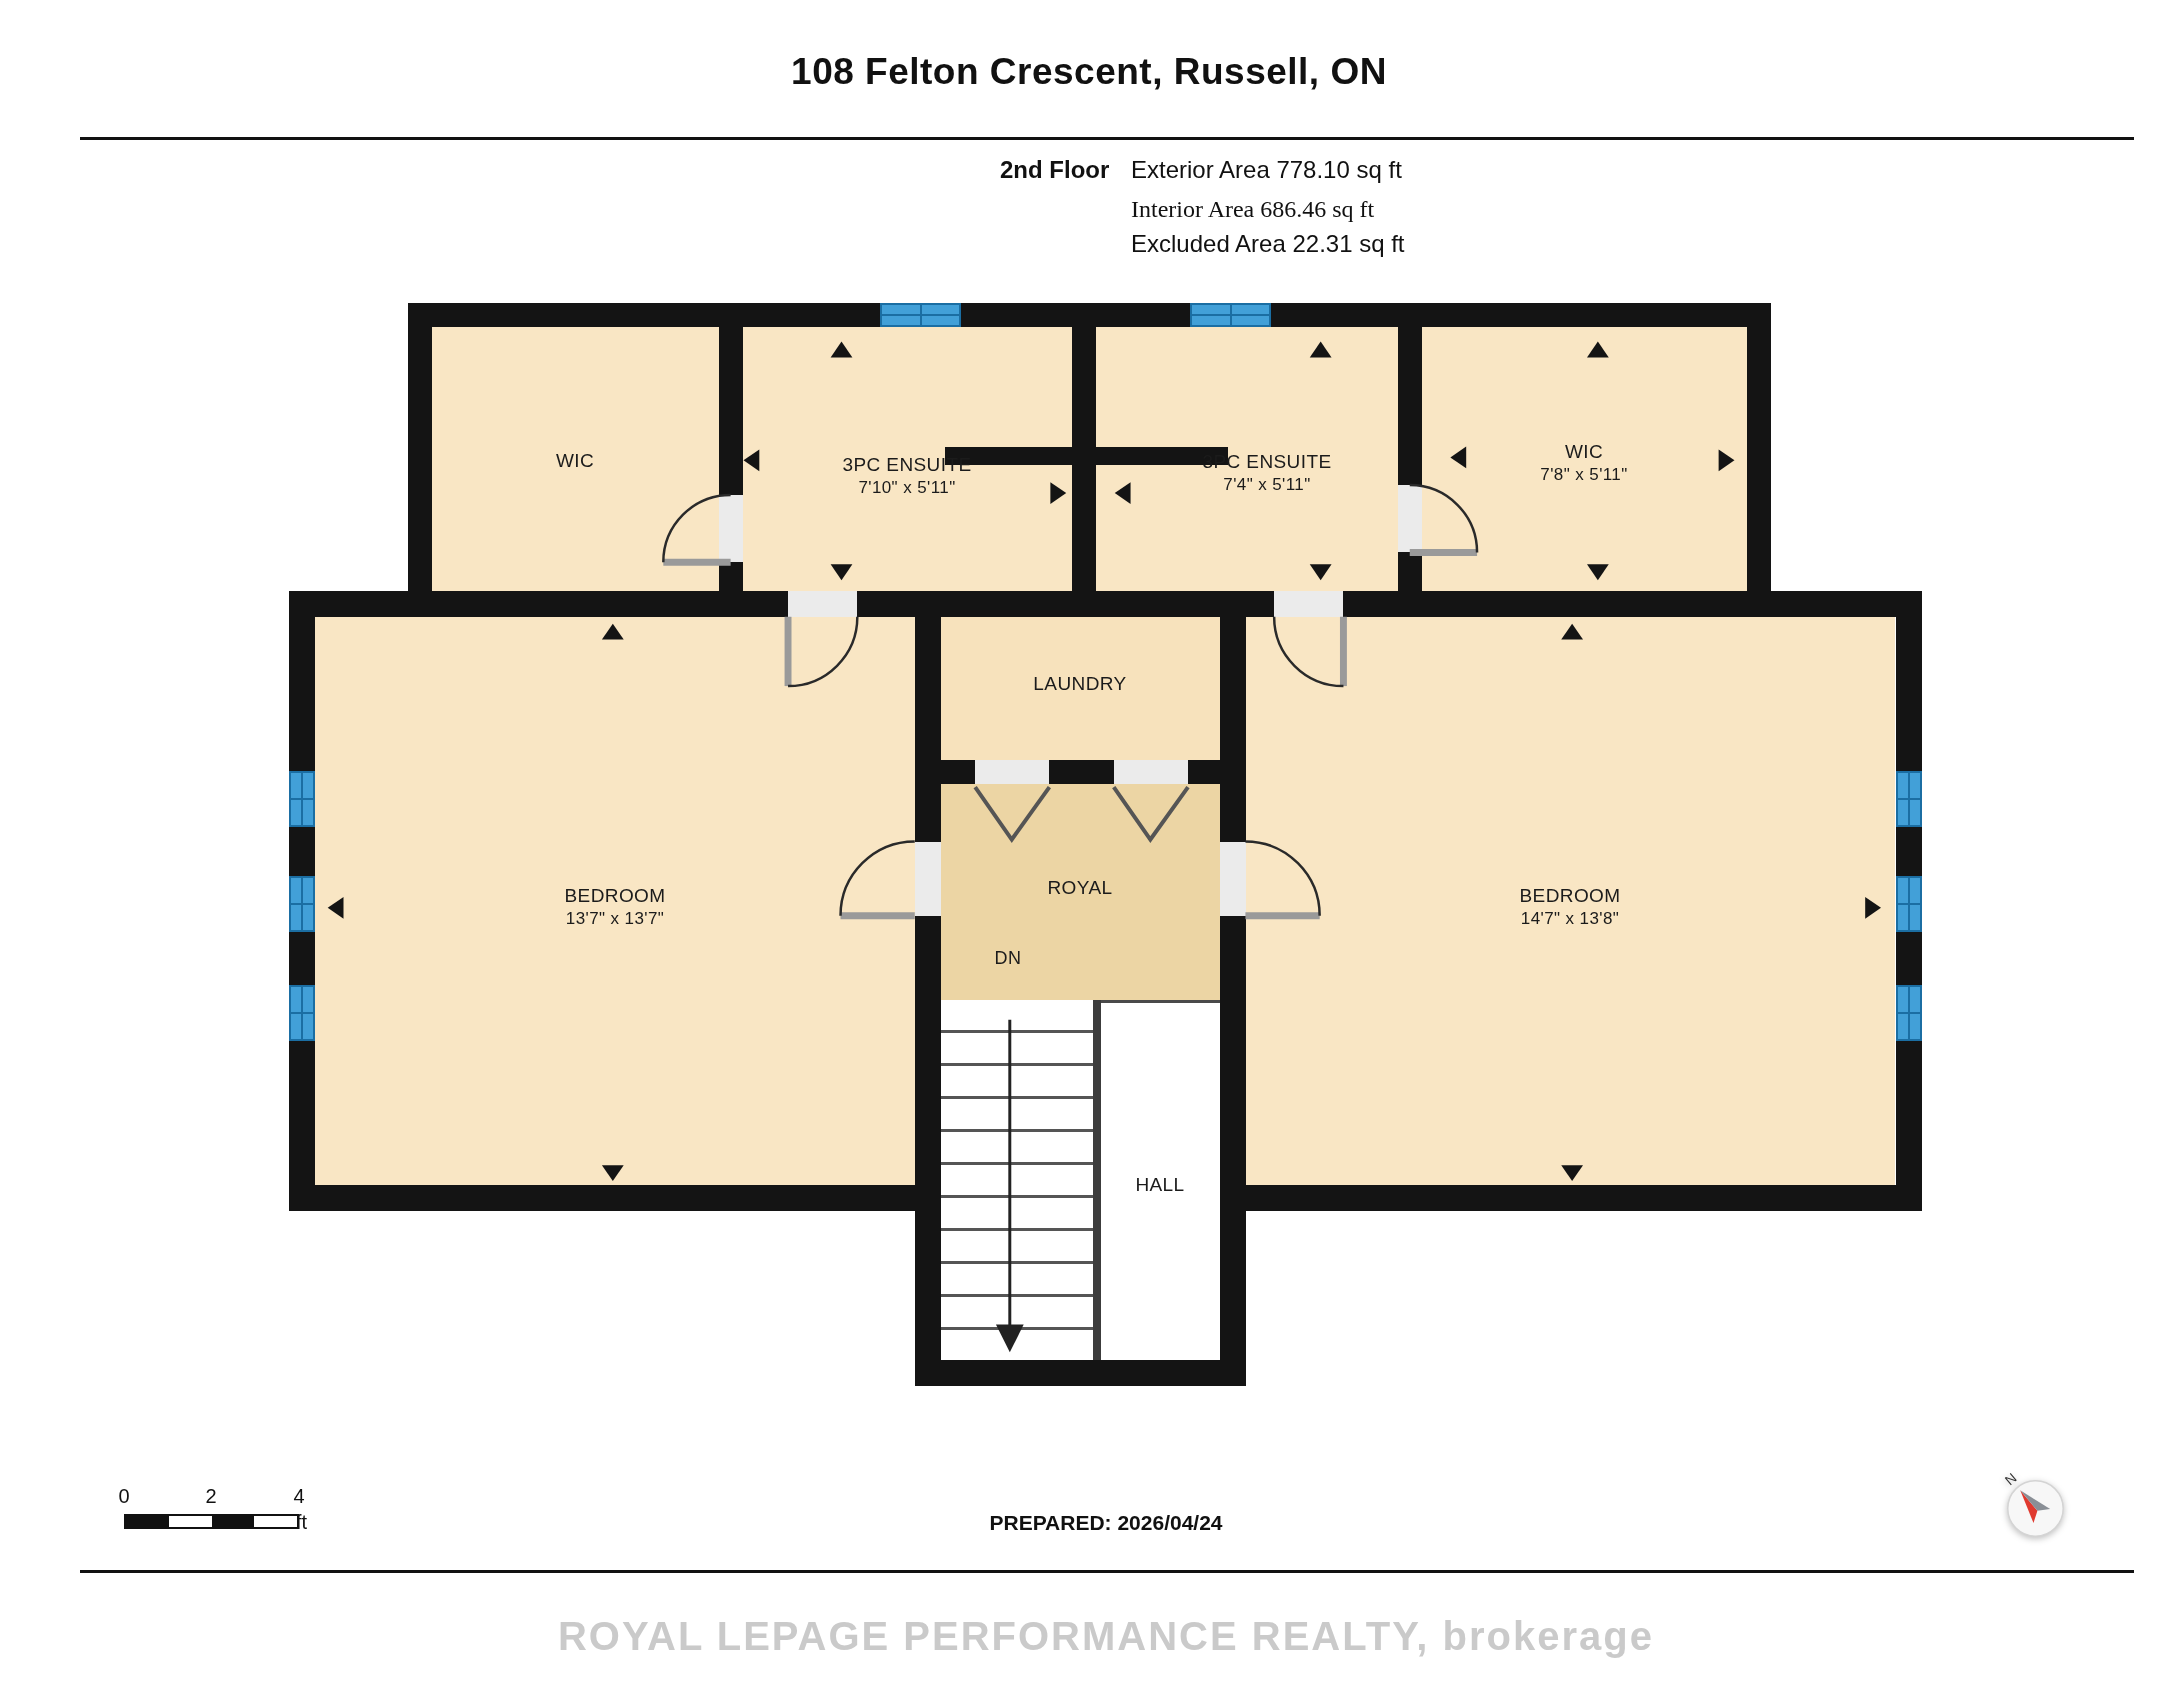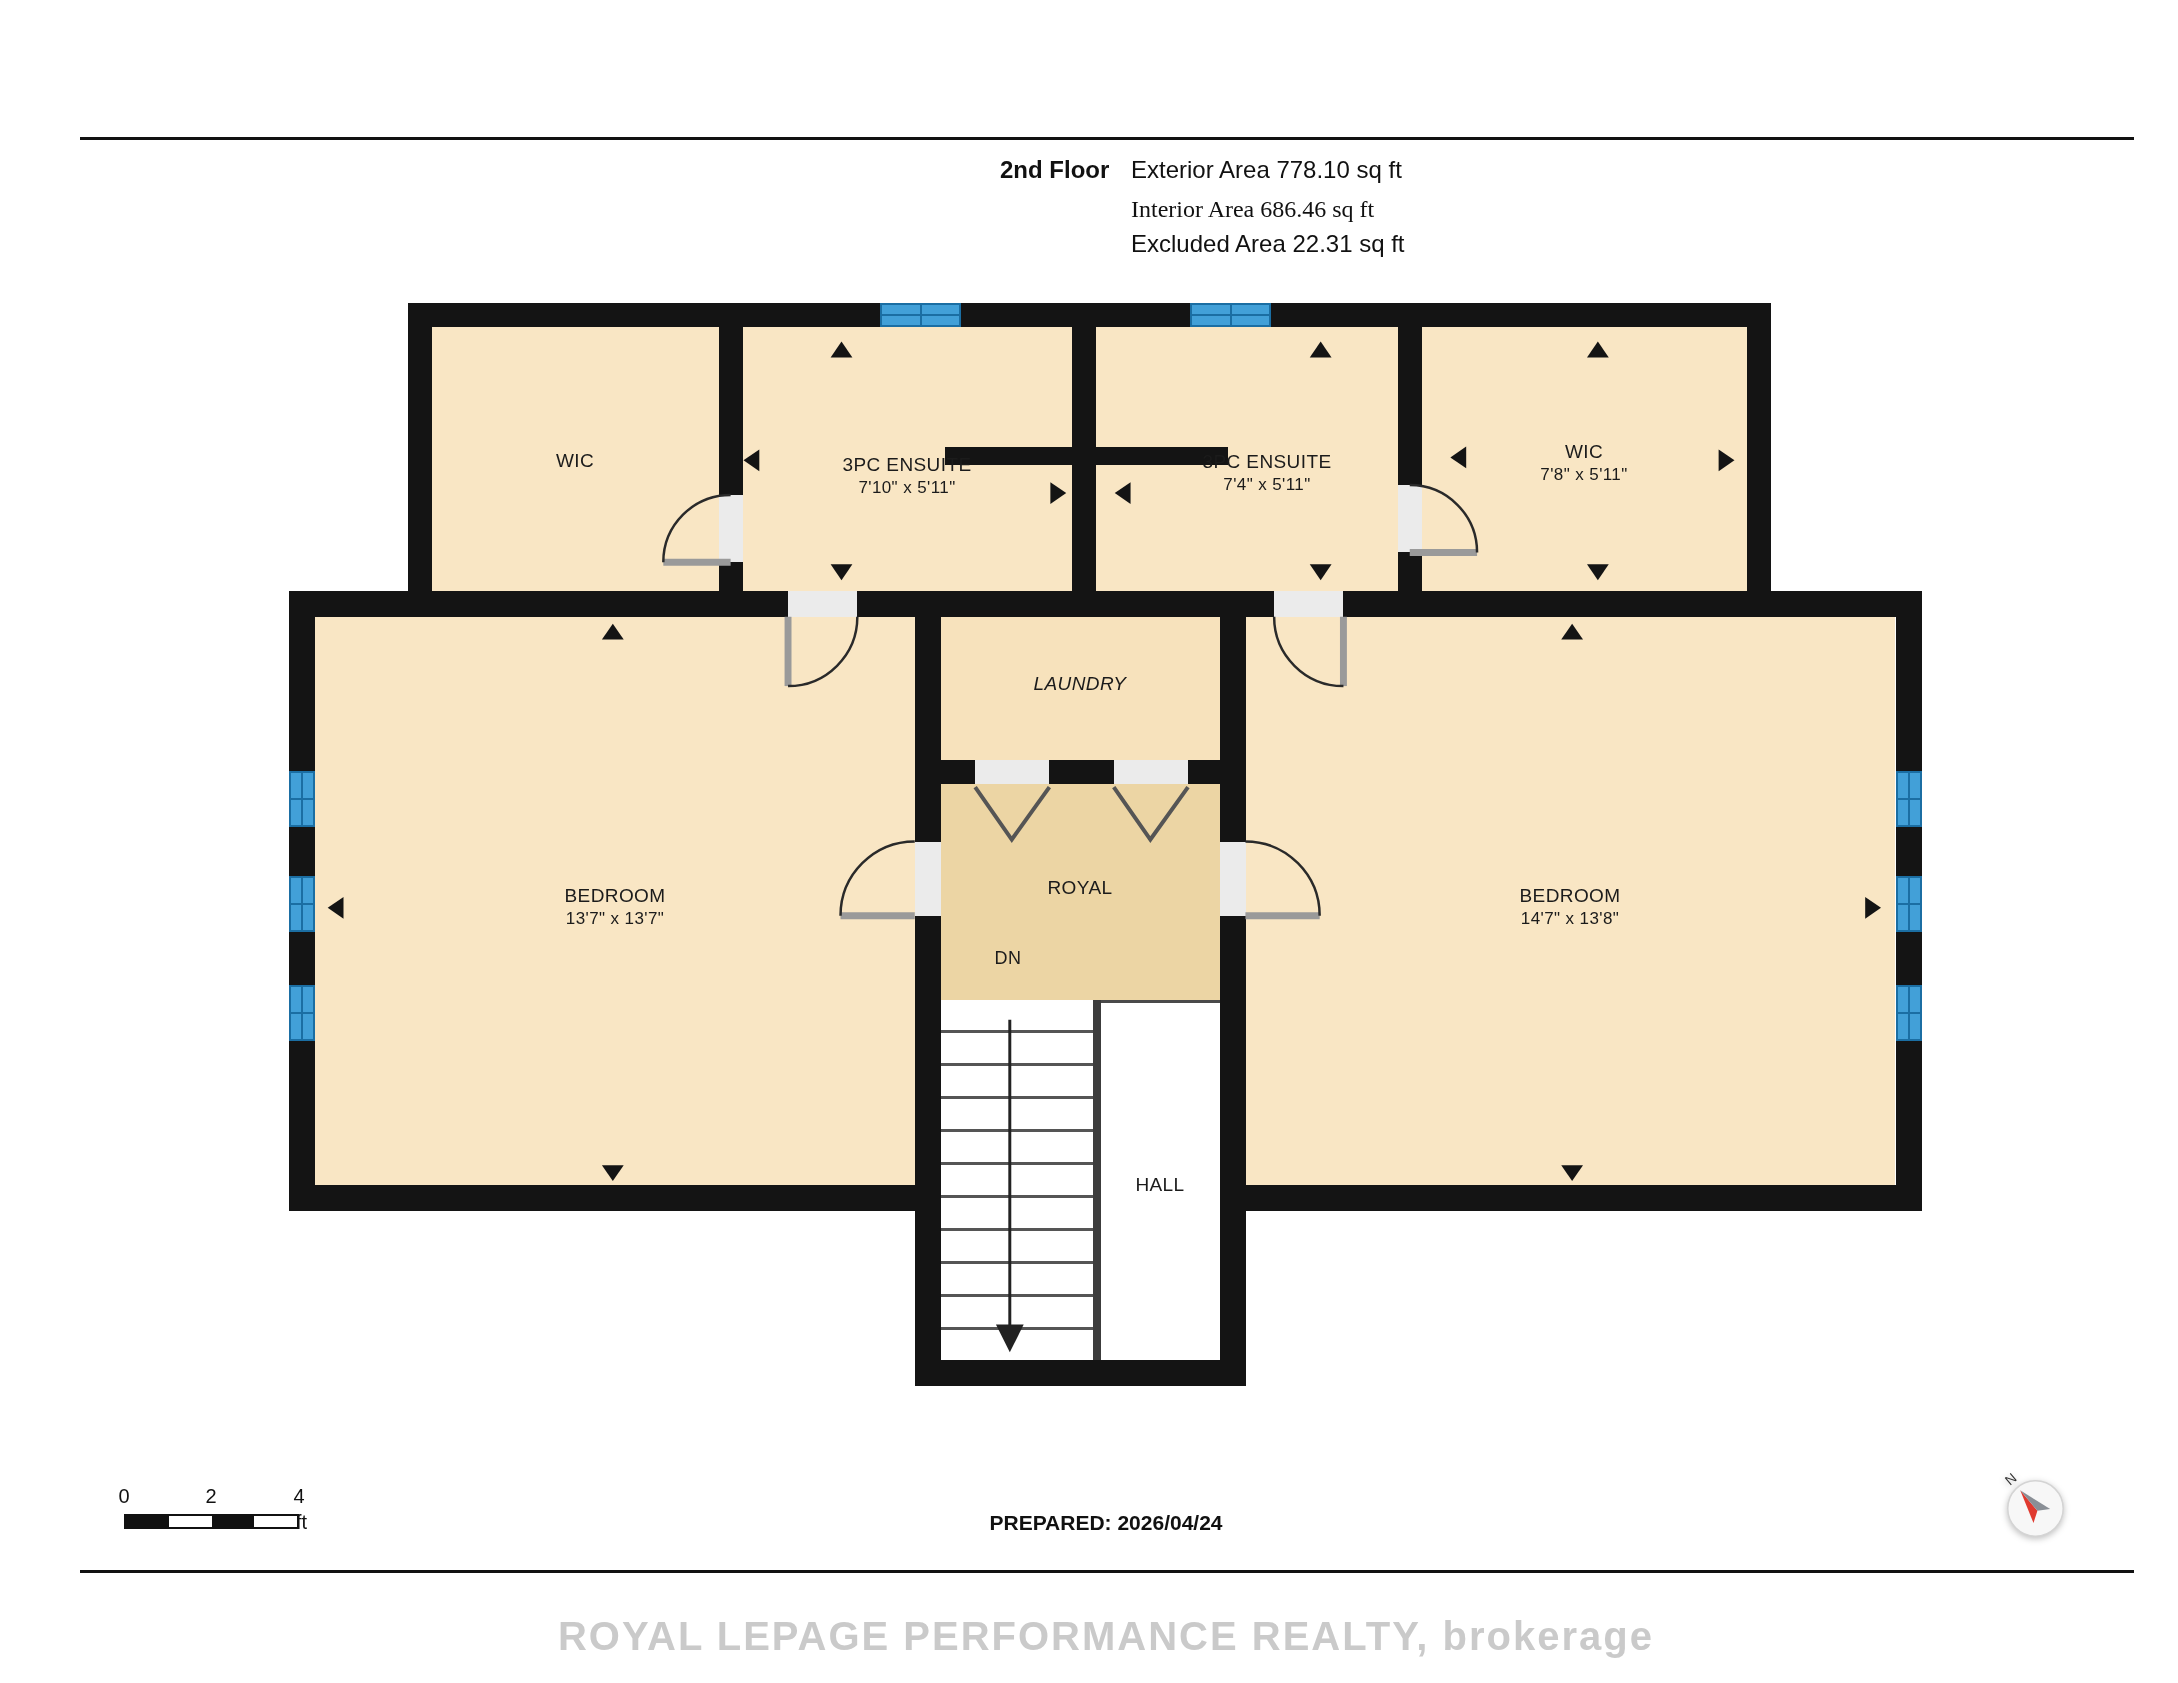--- a/index.html
+++ b/index.html
@@ -47,20 +47,21 @@
              font-size:40px;font-weight:700;letter-spacing:2px;color:#bdbdbd;opacity:.8;z-index:0;white-space:nowrap;}
   .compass{position:absolute;left:1986px;top:1457px;filter:drop-shadow(0 2px 3px rgba(0,0,0,.25));z-index:2;}
 </style>
 </head>
 <body>
 
 <div class="page">
 
   <div class="watermark">ROYAL LEPAGE PERFORMANCE REALTY, brokerage</div>
 
+  <div class="title">108 Felton Crescent, Russell, ON</div>
   <div class="rule" style="left:80px;top:137px;width:2054px;height:3px;"></div>
   <div class="floor-label" style="left:1000px;">2nd Floor</div>
   <div class="area-line" style="top:156px;">Exterior Area 778.10 sq ft</div>
   <div class="area-line" style="top:196px;font-family:Liberation Serif, serif;">Interior Area 686.46 sq ft</div>
   <div class="area-line" style="top:230px;">Excluded Area 22.31 sq ft</div>
 
   <div class="abs" style="left:0;top:0;width:2178px;height:1683px;">
 
     <div class="fill room" style="left:432px;top:327px;width:287px;height:264px;"></div>
     <div class="fill room" style="left:743px;top:327px;width:330px;height:264px;"></div>
@@ -171,21 +172,21 @@
       <div class="dims">7'10" x 5'11"</div>
     </div>
     <div class="rlabel" style="left:1267px;top:473px;">
       <div>3PC ENSUITE</div>
       <div class="dims">7'4" x 5'11"</div>
     </div>
     <div class="rlabel" style="left:1584px;top:463px;">
       <div>WIC</div>
       <div class="dims">7'8" x 5'11"</div>
     </div>
-    <div class="rlabel" style="left:1080px;top:683px;font-style:italic;">LAUNDRY</div>
+    <div class="rlabel" style="left:1080px;top:683px;">LAUNDRY</div>
     <div class="rlabel" style="left:1080px;top:887px;">ROYAL</div>
     <div class="rlabel dnlabel" style="left:1008px;top:958px;">DN</div>
     <div class="rlabel" style="left:615px;top:907px;">
       <div>BEDROOM</div>
       <div class="dims">13'7" x 13'7"</div>
     </div>
     <div class="rlabel" style="left:1570px;top:907px;">
       <div>BEDROOM</div>
       <div class="dims">14'7" x 13'8"</div>
     </div>

